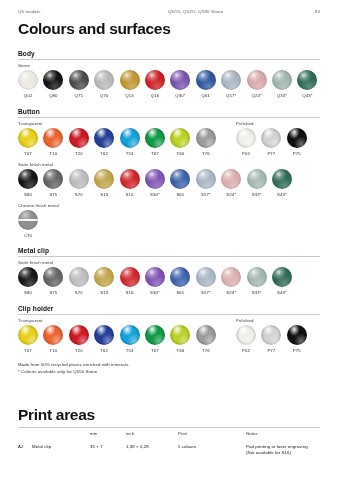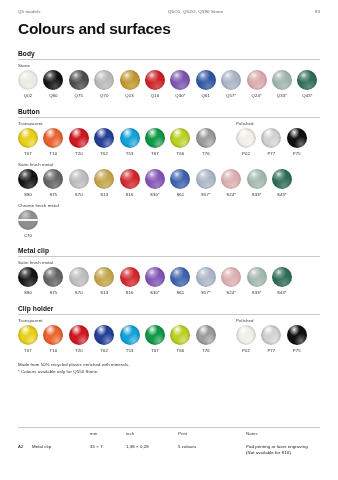--- a/index.html
+++ b/index.html
@@ -368,20 +368,21 @@
       </div>
       <div class="sw" style="left: 50.8px;">
         <span class="ball glossy" style="background: rgb(16, 16, 16);"></span>
         <span class="code">P75</span>
       </div>
     </div>
 
   <div class="foot" style="top:362px;">Made from 50% recycled plastic enriched with minerals.</div>
   <div class="foot" style="top:369px;">* Colours available only for Q550 Stone.</div>
 
+  <div class="h1" id="title-print">Print areas</div>
   <div class="rule" style="top:427px;"></div>
 
   <div class="tbl" style="top:431px;">
     <span class="th c1">mm</span>
     <span class="th c2">inch</span>
     <span class="th c3">Print</span>
     <span class="th c4">Notes</span>
   </div>
 
   <div class="tbl" style="top:444px;">

